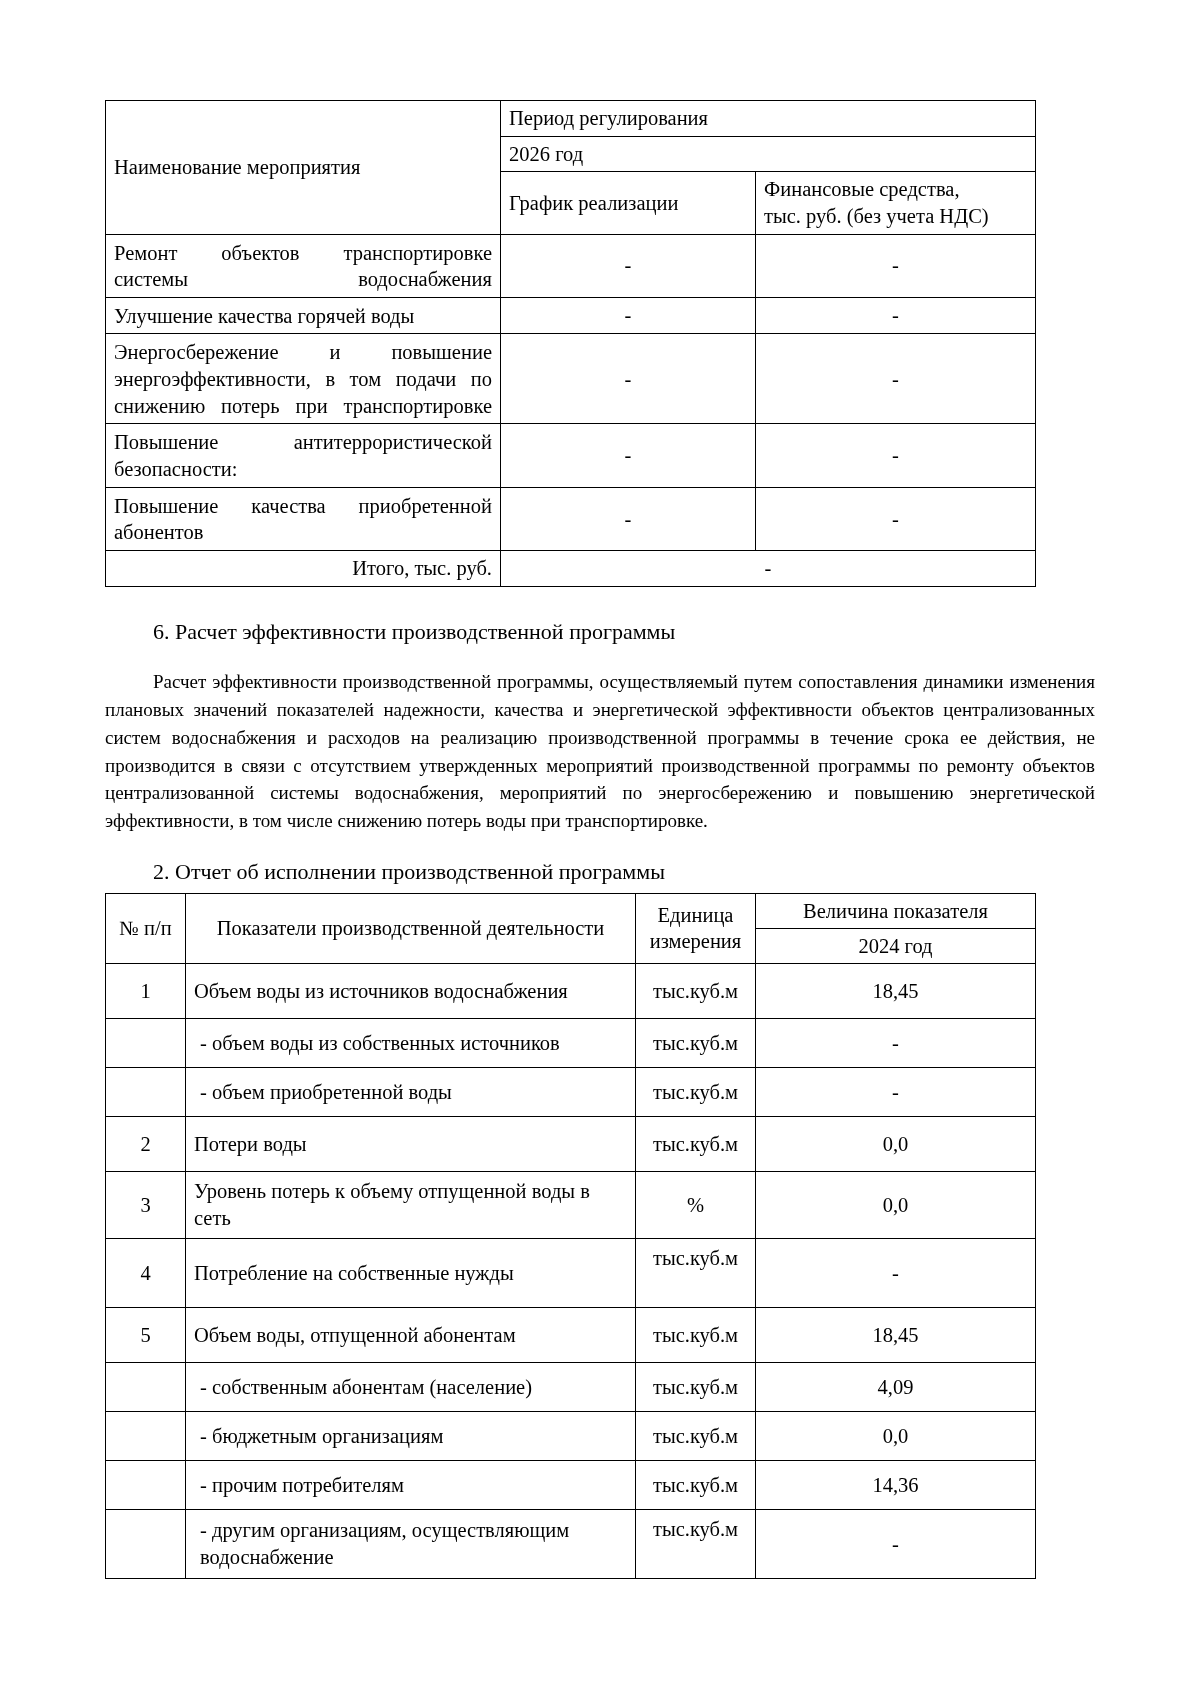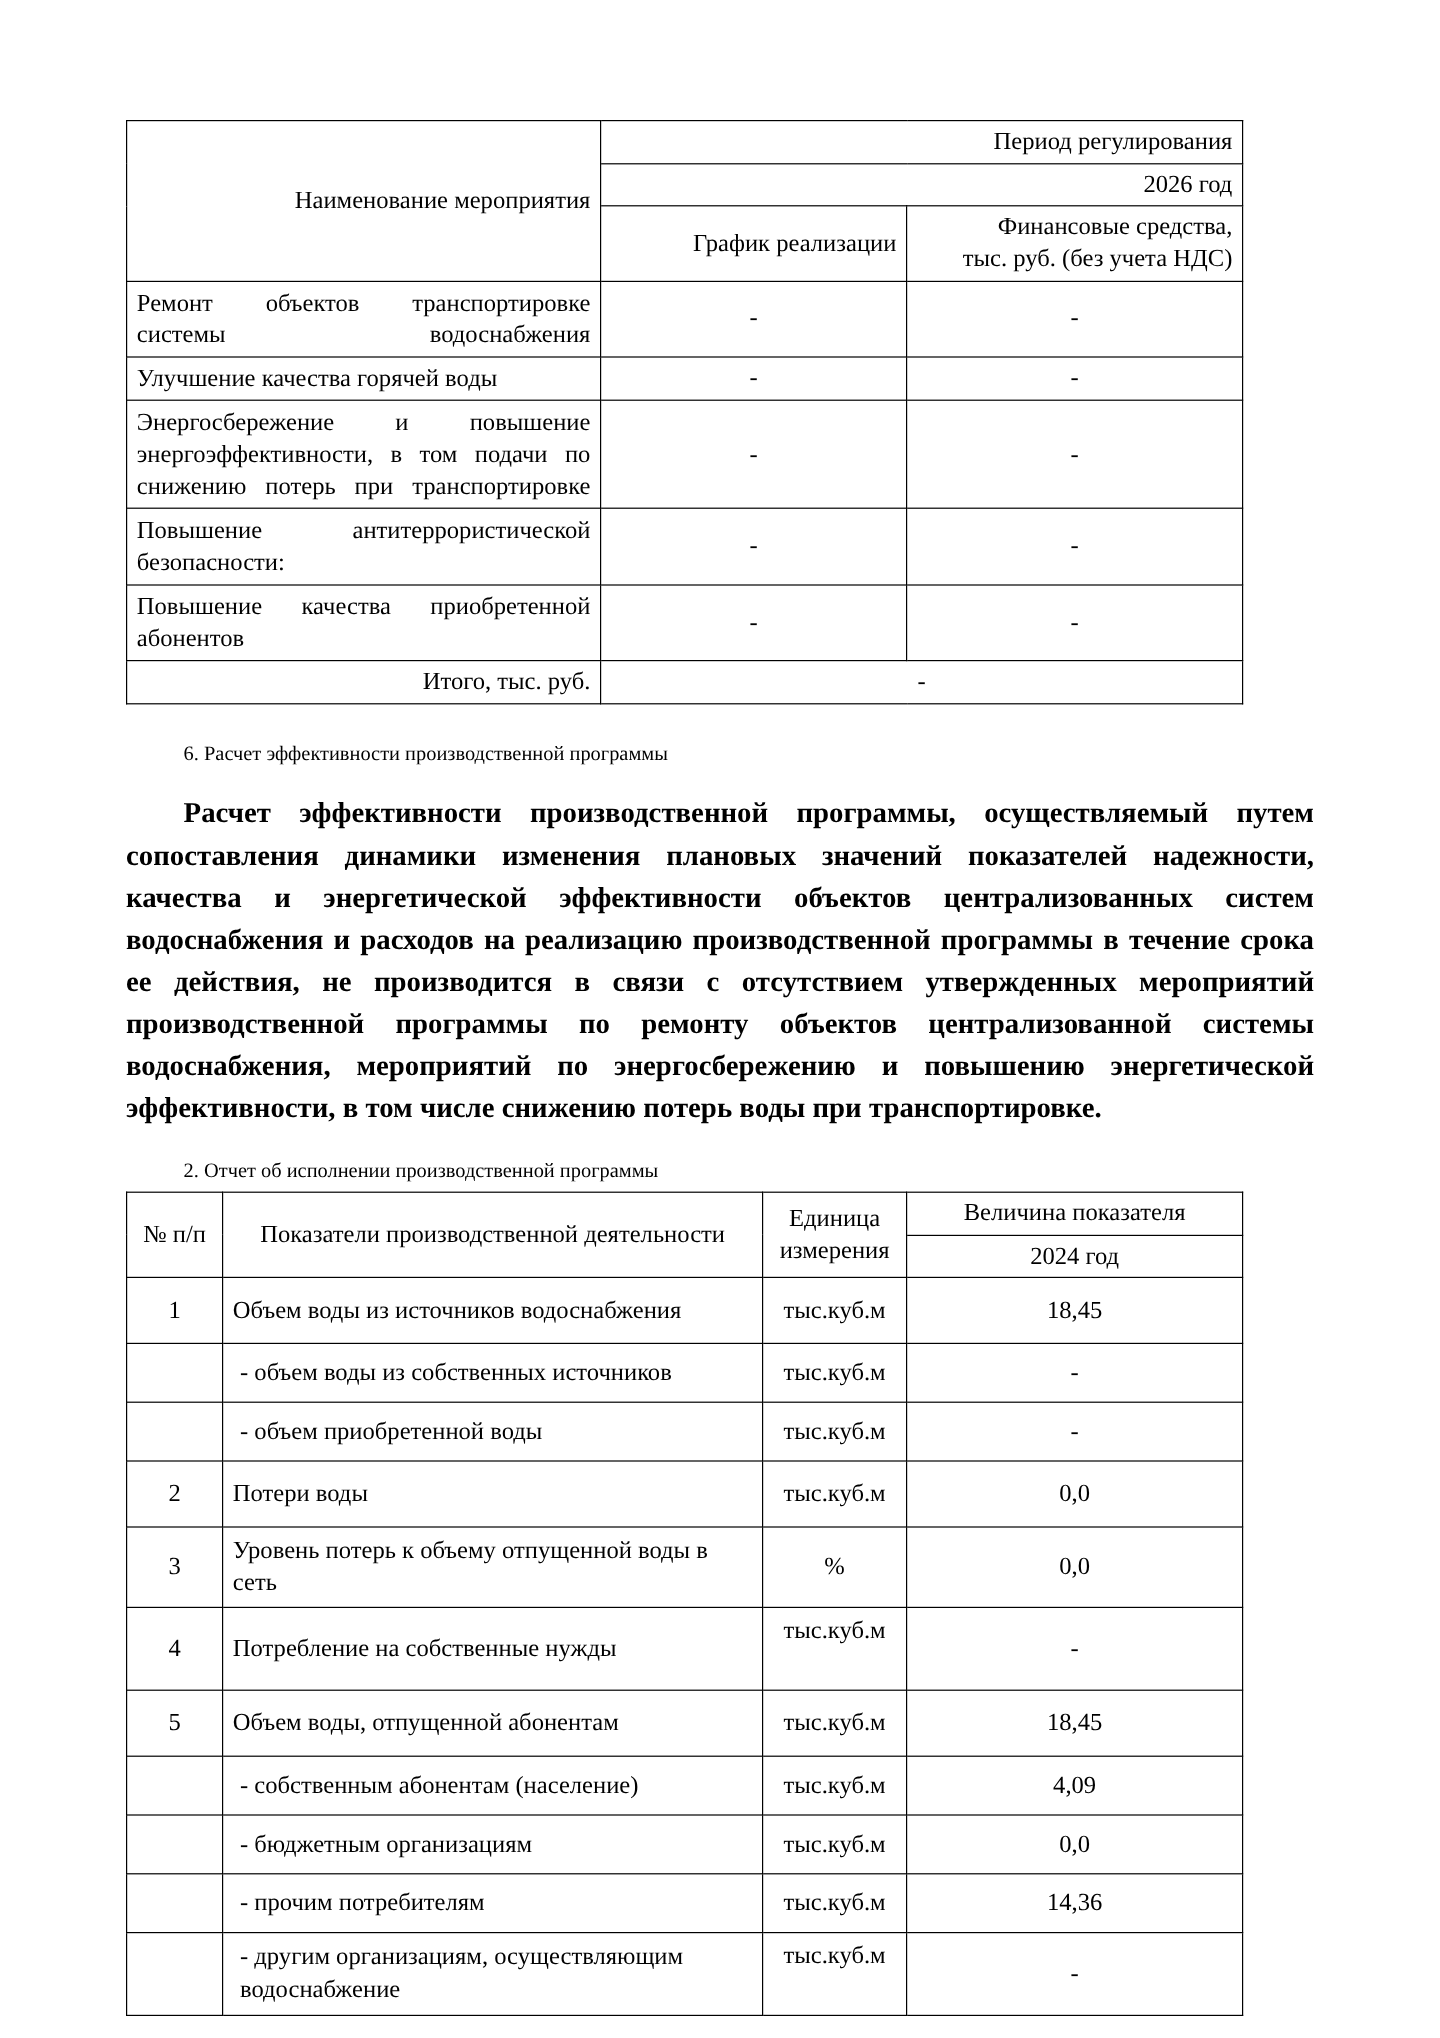--- a/index.html
+++ b/index.html
@@ -38,21 +38,21 @@
     line-height: 1.30;
     vertical-align: middle;
   }
 
   
   .t1 col.c1 { width: 395px; }
   .t1 col.c2 { width: 255px; }
   .t1 col.c3 { width: 280px; }
 
   .t1 .hdr-center {
-    text-align: right;
+    text-align: left;
     vertical-align: middle;
   }
   .t1 .name-cell {
     text-align: justify;
     text-align-last: justify;
     hyphens: none;
     vertical-align: top;
     padding-top: 5px;
   }
   .t1 .name-cell.single {
@@ -65,37 +65,36 @@
   }
   .t1 .total-label {
     text-align: right;
   }
   .t1 .total-value {
     text-align: center;
   }
 
   
   .section-heading {
-    font-size: 17px;
+    font-size: 22px;
     line-height: 1.34;
     margin: 0;
     padding-left: 48px;
   }
   .gap-after-table { height: 30px; }
   .gap-sm { height: 22px; }
   .gap-xs { height: 6px; }
 
   .body-par {
-    font-size: 24px;
+    font-size: 19px;
     line-height: 1.465;
     text-align: justify;
     text-indent: 48px;
     margin: 0;
     hyphens: none;
-    font-weight: bold;
   }
 
   
   .t2 col.c1 { width: 80px; }
   .t2 col.c2 { width: 450px; }
   .t2 col.c3 { width: 120px; }
   .t2 col.c4 { width: 280px; }
 
   .t2 td, .t2 th { font-size: 20.5px; }
   .t2 .ctr  { text-align: center; vertical-align: middle; }

